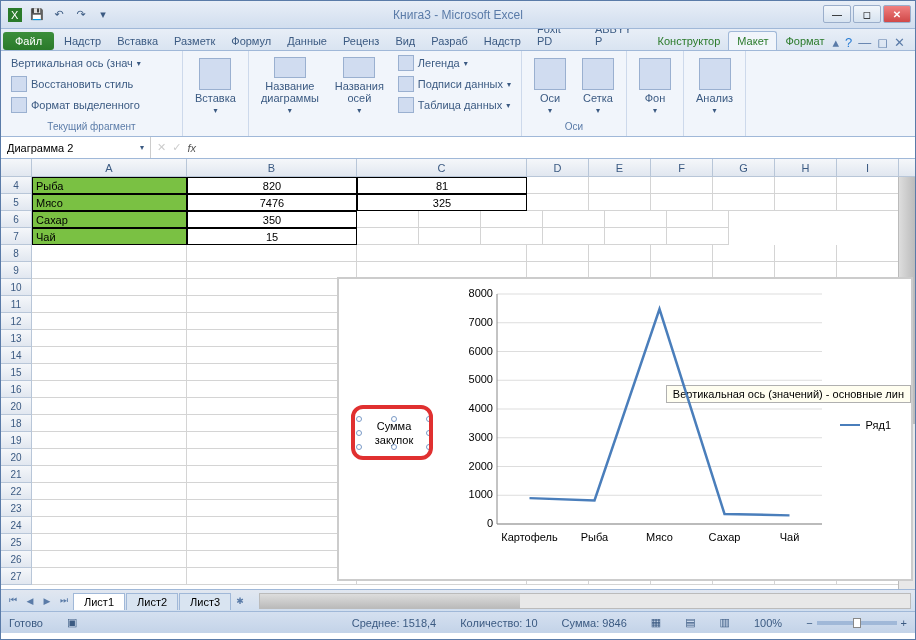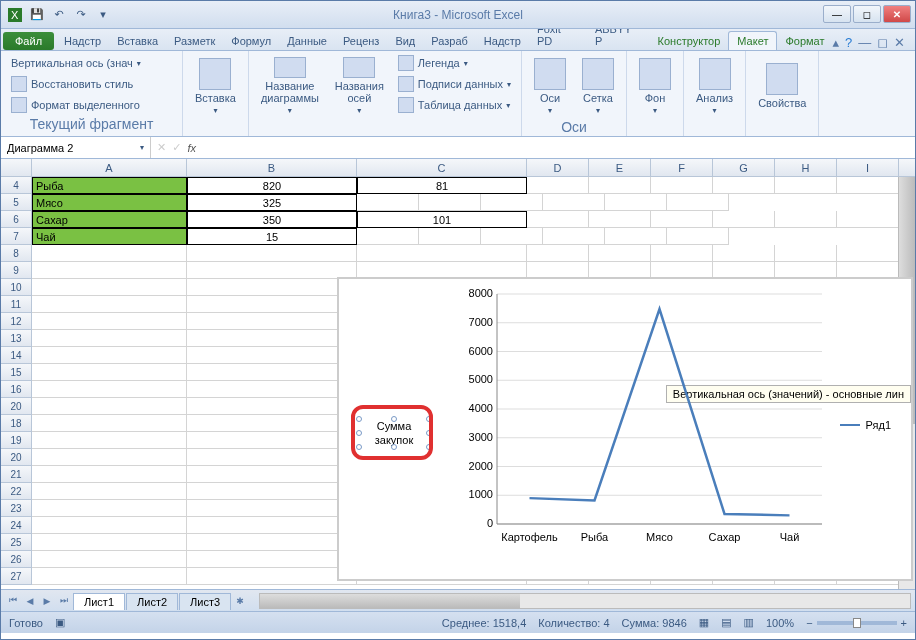--- a/index.html
+++ b/index.html
@@ -14,21 +14,21 @@
 .winbtn.close{background:linear-gradient(#f08080,#d04848);color:#fff;font-weight:bold}
 .ribbon-tabs{height:22px;background:linear-gradient(#e8eef7,#d9e4f1);display:flex;align-items:flex-end;padding:0 2px;border-bottom:1px solid #a0b8d8}
 .ribbon-tab{padding:3px 8px;color:#3b5a82;cursor:pointer;border-top-left-radius:3px;border-top-right-radius:3px}
 .ribbon-tab.file{background:linear-gradient(#3b8e3b,#2a7a2a);color:#fff;border-radius:3px;margin-right:2px;padding:3px 12px}
 .ribbon-tab.chart-ctx{color:#2a7a2a}
 .ribbon-tab.active{background:#f1f5fb;border:1px solid #a0b8d8;border-bottom:none;color:#2a7a2a;font-weight:normal}
 .ribbon-right{margin-left:auto;display:flex;gap:6px;align-items:center;padding-right:8px}
 .ribbon-right span{color:#5a7ba8;font-size:13px}
 .ribbon{height:86px;background:#f1f5fb;border-bottom:1px solid #a0b8d8;display:flex}
 .rgroup{border-right:1px solid #cdd9eb;padding:2px 6px;display:flex;flex-direction:column;justify-content:space-between}
-.rgroup-label{text-align:center;color:#5a7ba8;font-size:14px;padding-bottom:2px}
+.rgroup-label{text-align:center;color:#5a7ba8;font-size:10px;padding-bottom:2px}
 .rgroup-body{display:flex;gap:4px;align-items:flex-start;flex:1}
 .rbtn-sm{height:20px;display:flex;align-items:center;gap:4px;padding:0 4px;color:#3b5a82;white-space:nowrap}
 .rbtn-lg{display:flex;flex-direction:column;align-items:center;justify-content:center;padding:4px 6px;gap:2px;color:#3b5a82;text-align:center;height:66px}
 .ricon{width:16px;height:16px;background:#d0dcf0;border:1px solid #9ab0d0;display:inline-block}
 .ricon-lg{width:32px;height:32px;background:#d0dcf0;border:1px solid #9ab0d0}
 .drop{font-size:8px;color:#3b5a82}
 .formula-bar{height:22px;border-bottom:1px solid #a0b8d8;display:flex;align-items:center;background:#fff}
 .name-box{width:150px;border-right:1px solid #ccc;padding:0 6px;display:flex;align-items:center;justify-content:space-between;height:100%}
 .fx-area{display:flex;align-items:center;gap:6px;padding:0 6px;color:#888}
 .fx-label{font-style:italic;color:#555}
@@ -50,21 +50,21 @@
 .legend{position:absolute;right:20px;top:140px;display:flex;align-items:center;gap:6px;font-size:11px}
 .legend-line{width:20px;height:2px;background:#4a7ebb}
 .tooltip{position:absolute;right:0;top:106px;background:#fffef0;border:1px solid #b0b0b0;padding:2px 6px;font-size:11px;white-space:nowrap}
 .plot{position:absolute;left:118px;top:10px;width:370px;height:260px}
 .sheet-tabs{height:22px;background:linear-gradient(#e1e7f0,#d1deef);border-top:1px solid #a0b8d8;display:flex;align-items:center;padding:0 4px;gap:1px}
 .nav-btn{width:16px;height:16px;display:flex;align-items:center;justify-content:center;color:#5a7ba8;font-size:9px}
 .sheet-tab{padding:2px 10px;background:#fff;border:1px solid #a0b8d8;border-bottom:none;font-size:11px;position:relative;top:1px}
 .sheet-tab.inactive{background:#d9e4f1}
 .hscroll{flex:1;height:16px;background:#e8e8e8;margin-left:10px;border:1px solid #bbb;position:relative}
 .hscroll-thumb{position:absolute;left:0;top:0;width:40%;height:100%;background:linear-gradient(#ddd,#bbb)}
-.statusbar{height:22px;background:linear-gradient(#d5e0f0,#c3d3e8);border-top:1px solid #a0b8d8;display:flex;align-items:center;padding:0 8px;color:#3b5a82;gap:12px;font-size:11px}
+.statusbar{height:22px;background:linear-gradient(#d5e0f0,#c3d3e8);border-top:1px solid #a0b8d8;display:flex;align-items:center;padding:0 8px;color:#3b5a82;gap:24px;font-size:11px}
 .statusbar .spacer{flex:1}
 .zoom{display:flex;align-items:center;gap:4px}
 .zoom-slider{width:80px;height:4px;background:#a0b8d8;position:relative}
 .zoom-thumb{position:absolute;left:50%;top:-3px;width:8px;height:10px;background:#fff;border:1px solid #888;transform:translateX(-50%)}
 .vscroll{position:absolute;right:0;top:18px;width:17px;height:412px;background:#e8e8e8;border-left:1px solid #bbb}
 .vscroll-thumb{position:absolute;top:0;left:0;width:100%;height:60%;background:linear-gradient(90deg,#ddd,#bbb)}
 </style>
 </head>
 <body>
 
@@ -203,29 +203,20 @@
   <div class="rgroup">
     <div class="rgroup-body">
         <div class="rbtn-lg">
           <span class="ricon-lg"></span>
           <span>Анализ</span>
           <span class="drop">▾</span>
         </div>
       </div>
     <div class="rgroup-label"></div>
   </div>
-  <div class="rgroup">
-    <div class="rgroup-body">
-        <div class="rbtn-lg">
-          <span class="ricon-lg"></span>
-          <span>Свойства</span>
-        </div>
-      </div>
-    <div class="rgroup-label"></div>
-  </div>
 </div>
 
 <div class="formula-bar">
   <div class="name-box">
       <span>Диаграмма 2</span>
       <span class="drop">▾</span>
     </div>
   <div class="fx-area">
       <span style="color:#ccc">✕</span>
       <span style="color:#ccc">✓</span>
@@ -257,33 +248,33 @@
         <div class="cell" style="width: 62px;"></div>
         <div class="cell" style="width: 62px;"></div>
         <div class="cell" style="width: 62px;"></div>
         <div class="cell" style="width: 62px;"></div>
         <div class="cell" style="width: 62px;"></div>
         <div class="cell" style="width: 62px;"></div>
       </div>
       <div class="row">
         <div class="row-h">5</div>
         <div class="cell green bord" style="width: 155px;">Мясо</div>
+        <div class="cell bord ctr" style="width: 170px;">7476</div>
         <div class="cell bord ctr" style="width: 170px;">325</div>
         <div class="cell" style="width: 62px;"></div>
         <div class="cell" style="width: 62px;"></div>
         <div class="cell" style="width: 62px;"></div>
         <div class="cell" style="width: 62px;"></div>
         <div class="cell" style="width: 62px;"></div>
         <div class="cell" style="width: 62px;"></div>
       </div>
       <div class="row">
         <div class="row-h">6</div>
         <div class="cell green bord" style="width: 155px;">Сахар</div>
         <div class="cell bord ctr" style="width: 170px;">350</div>
-        <div class="cell bord ctr" style="width: 170px;">101</div>
         <div class="cell" style="width: 62px;"></div>
         <div class="cell" style="width: 62px;"></div>
         <div class="cell" style="width: 62px;"></div>
         <div class="cell" style="width: 62px;"></div>
         <div class="cell" style="width: 62px;"></div>
         <div class="cell" style="width: 62px;"></div>
       </div>
       <div class="row">
         <div class="row-h">7</div>
         <div class="cell green bord" style="width: 155px;">Чай</div>
@@ -601,21 +592,21 @@
   <div class="hscroll">
       <div class="hscroll-thumb"></div>
     </div>
 </div>
 
 <div class="statusbar">
   <span>Готово</span>
   <span>▣</span>
   <span class="spacer"></span>
   <span>Среднее: 1518,4</span>
-  <span>Количество: 4</span>
+  <span>Количество: 10</span>
   <span>Сумма: 9846</span>
   <span>▦</span>
   <span>▤</span>
   <span>▥</span>
   <span>100%</span>
   <div class="zoom">
     <span>−</span>
     <div class="zoom-slider">
         <div class="zoom-thumb"></div>
       </div>

